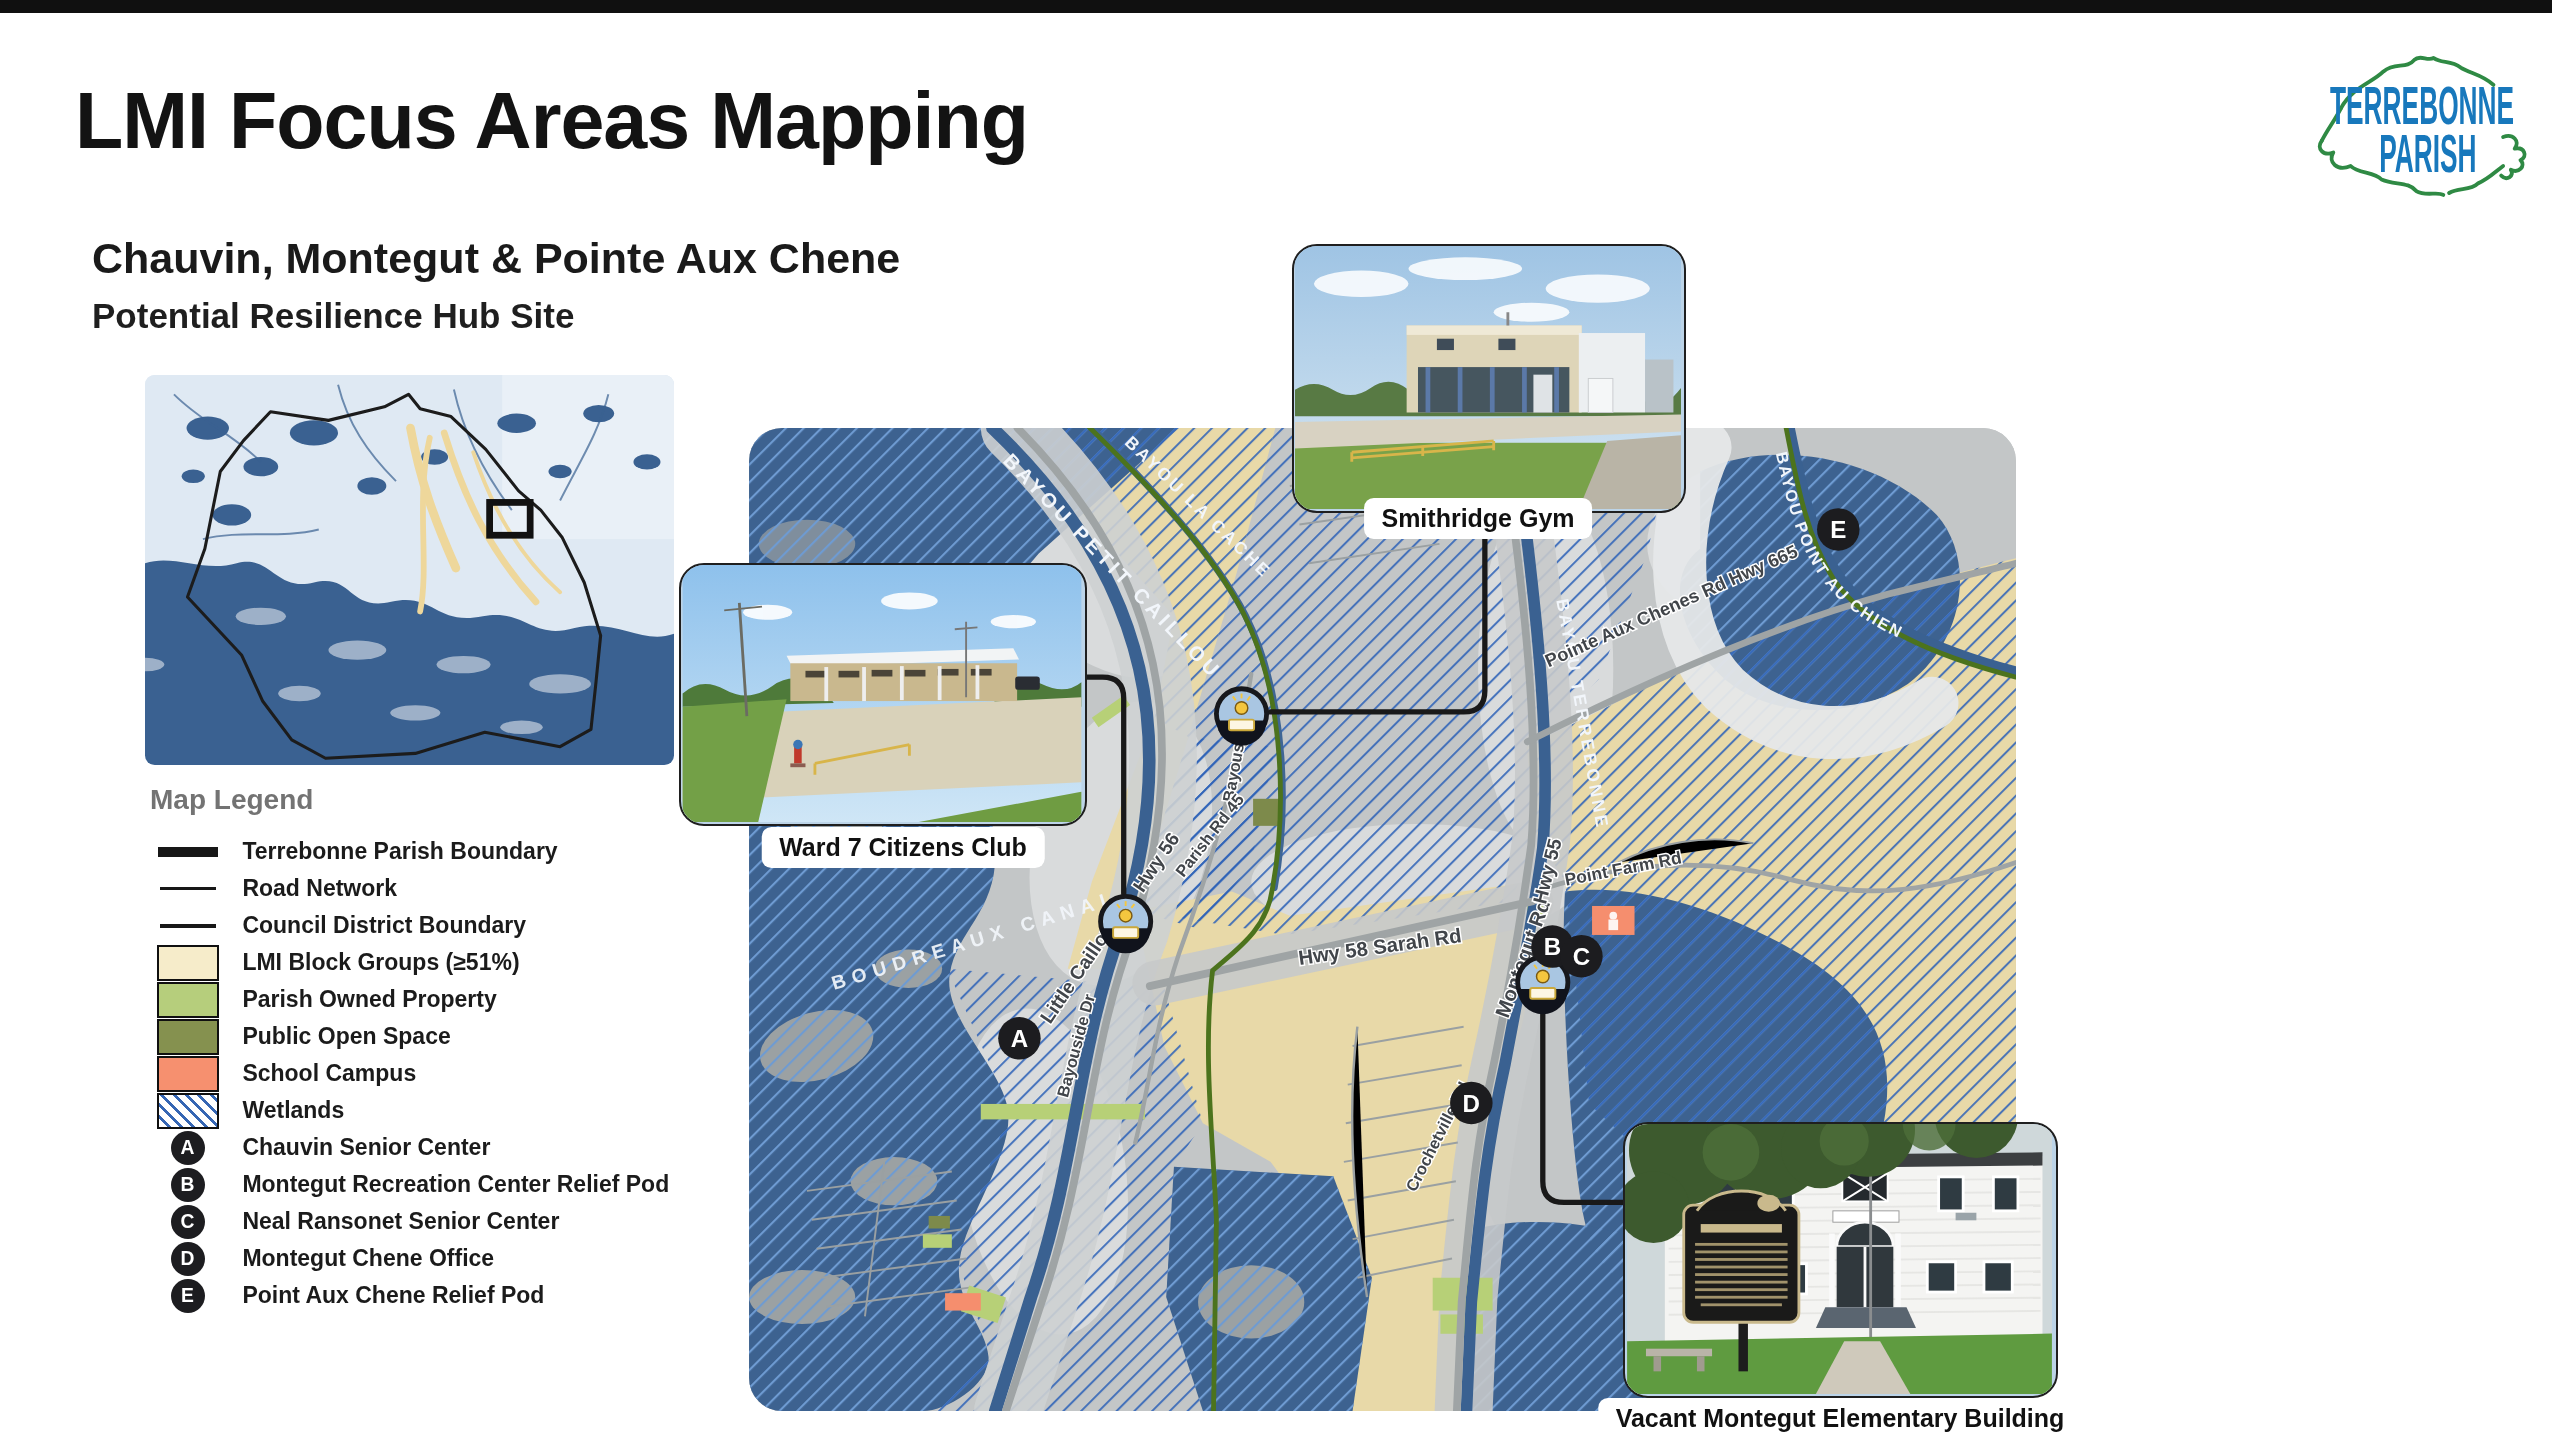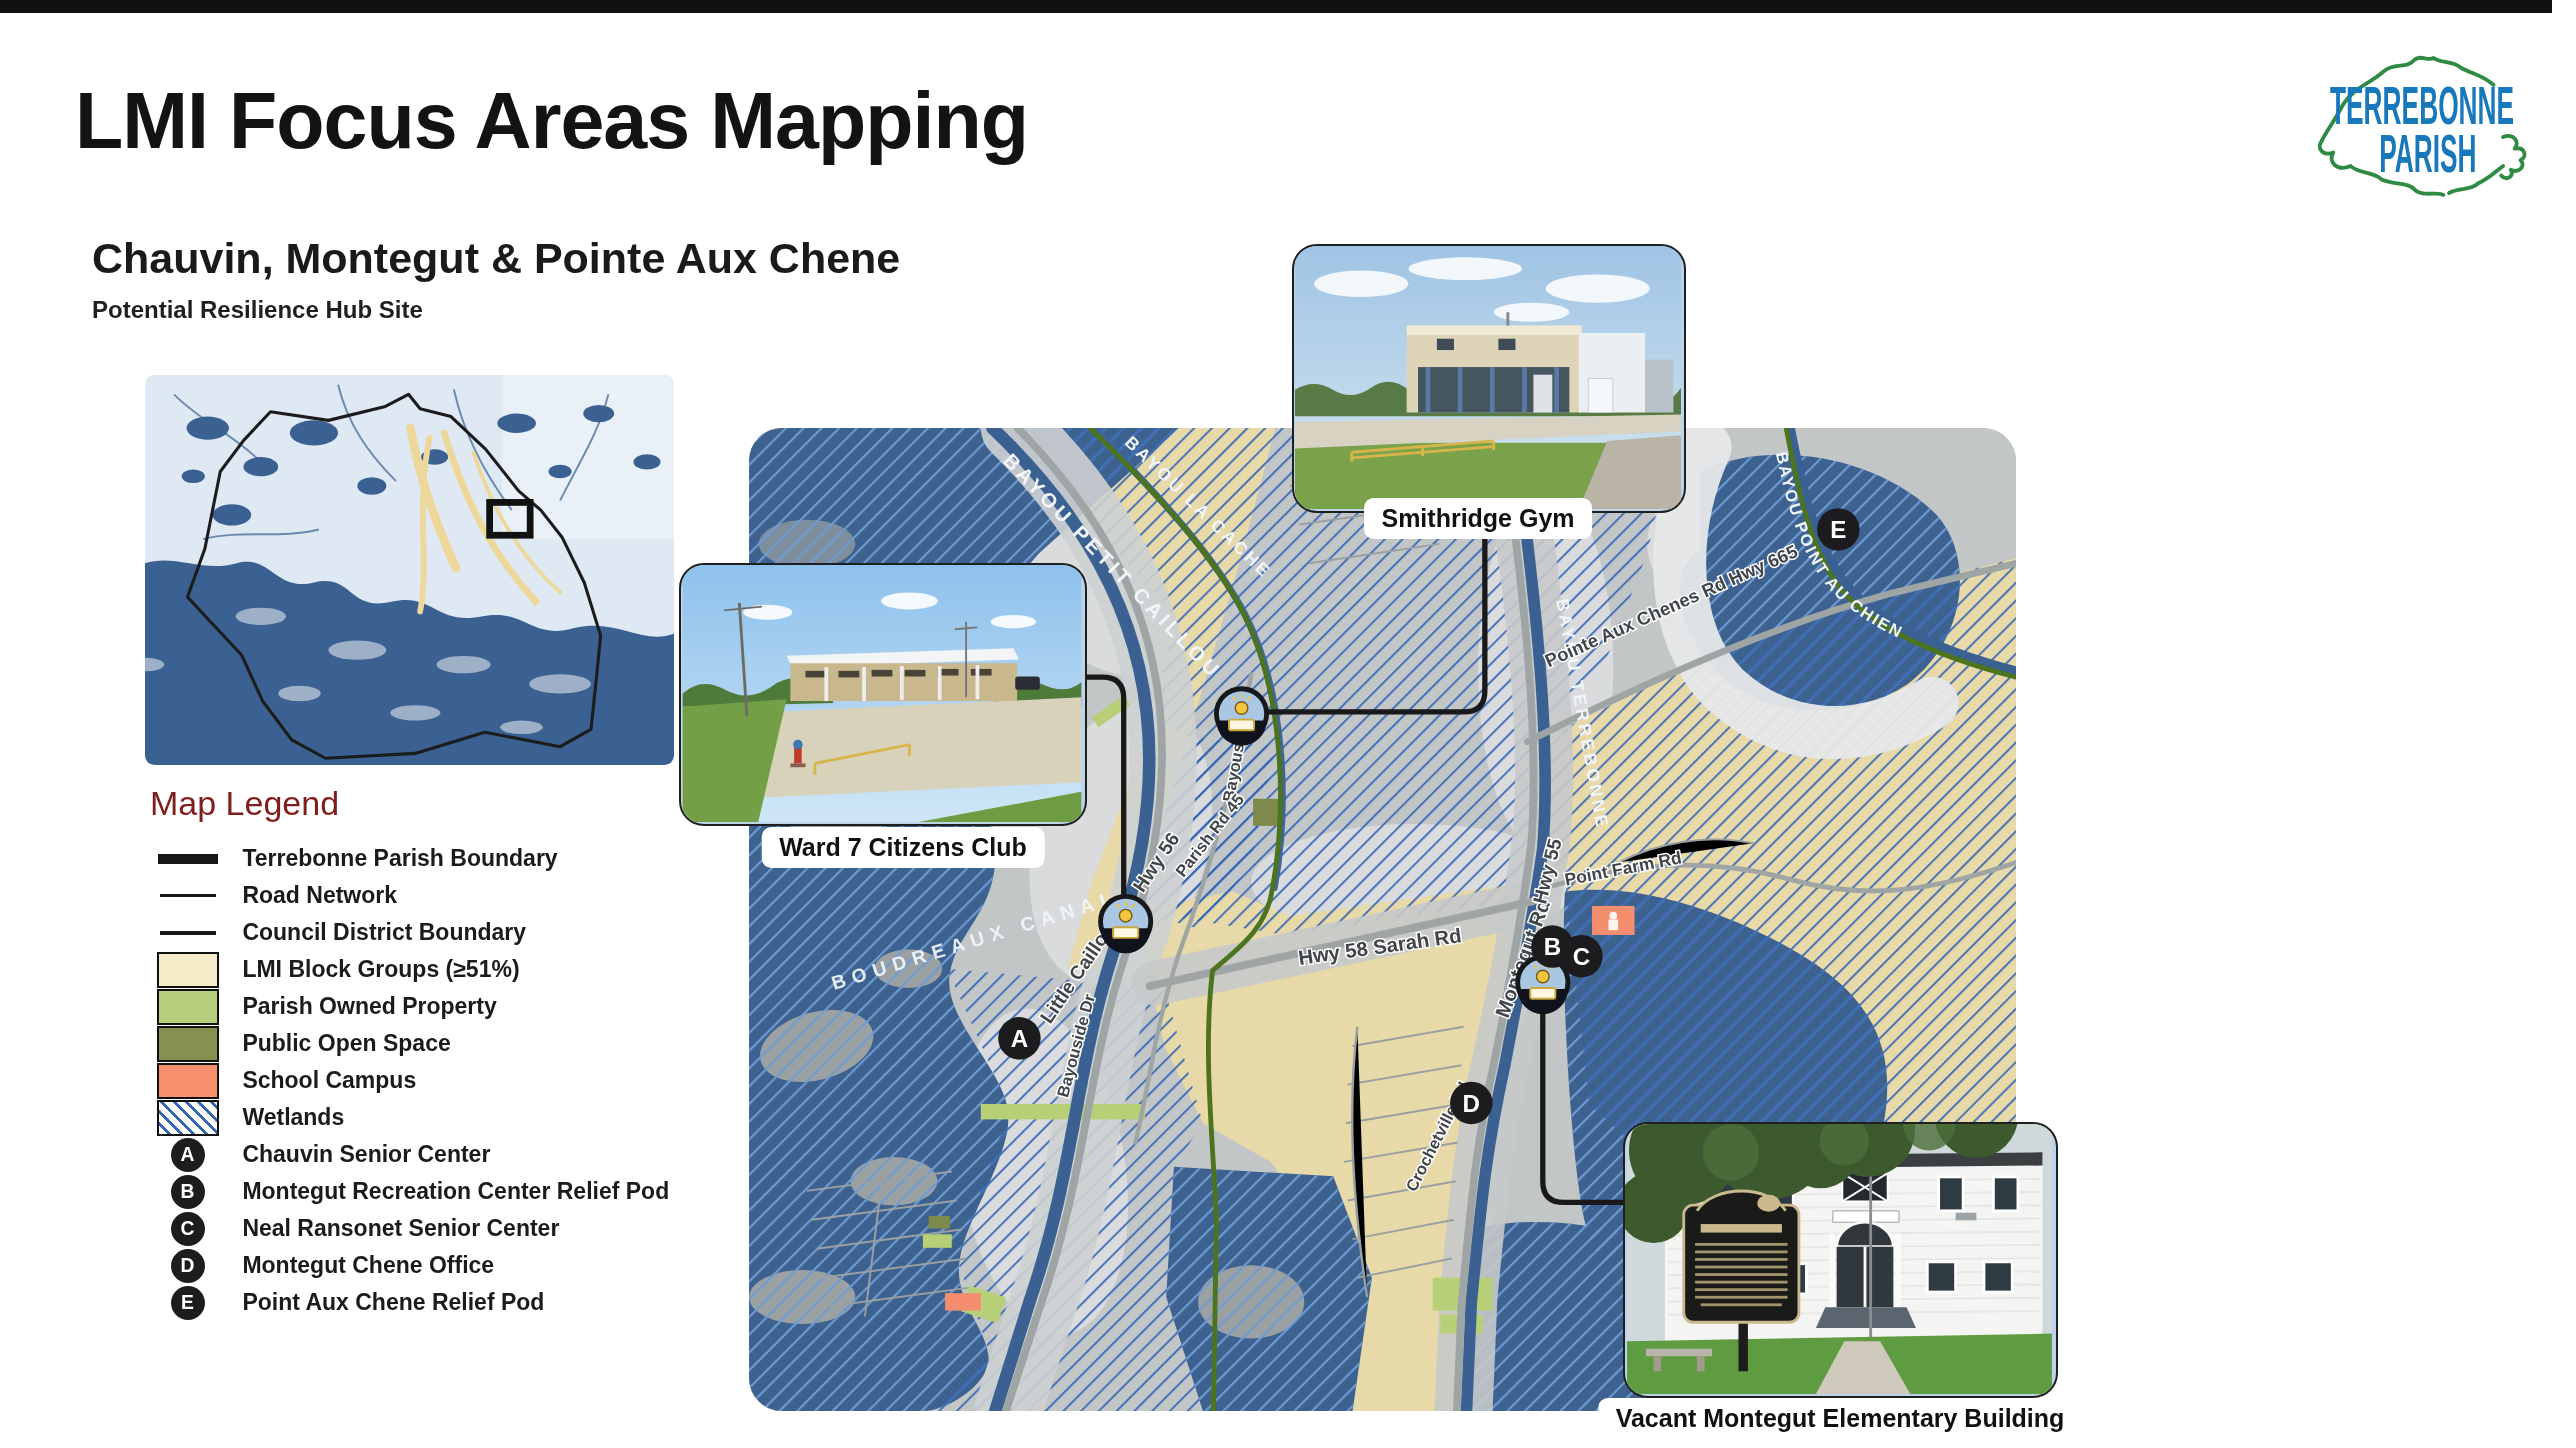--- a/index.html
+++ b/index.html
@@ -2,25 +2,25 @@
 <html><head>
 <meta charset="utf-8">
 <style>
   html,body{margin:0;padding:0;background:#ffffff;}
   .page{position:relative;width:2552px;height:1449px;background:#ffffff;overflow:hidden;
         font-family:"Liberation Sans",sans-serif;color:#161616;}
   .abs{position:absolute;}
   .topbar{left:0;top:0;width:2576px;height:12.6px;background:#101010;}
   .title{left:75px;top:75px;font-size:79px;font-weight:800;letter-spacing:-1px;color:#131313;}
   .heading{left:92px;top:234px;font-size:43px;font-weight:800;color:#1a1a1a;}
-  .subheading{left:92px;top:296px;font-size:24px;font-weight:800;color:#1f1f1f;}
+  .subheading{left:92px;top:296px;font-size:35px;font-weight:800;color:#1f1f1f;}
   .logo{left:2314px;top:48px;width:220px;height:153px;}
   .inset{left:145px;top:375px;width:529px;height:390px;border-radius:9.7px;overflow:hidden;background:#dfe9f3;}
   .legend{left:150px;top:784px;width:599px;}
-  .legend h3{margin:0 0 17.4px 0;font-size:34px;font-weight:400;color:#7f1d1d;}
+  .legend h3{margin:0 0 17.4px 0;font-size:28px;font-weight:700;color:#737373;}
   .lrow{display:flex;align-items:center;height:37px;}
   .swbox{width:75px;min-width:75px;display:flex;justify-content:center;align-items:center;}
   .lrow .lbl{margin-left:17.4px;font-size:23px;font-weight:700;color:#1b1b1b;white-space:nowrap;}
   .sw-line-thick{width:60px;height:9.7px;background:#171717;}
   .sw-line-thin{width:56px;height:2.9px;background:#171717;}
   .sw-line-med{width:56px;height:4.3px;background:#171717;}
   .sw-fill{width:58px;height:32px;border:2.4px solid #101010;}
   .sw-lmi{background:#f6ecca;}
   .sw-parish{background:#b6ce7c;}
   .sw-open{background:#85914f;}

